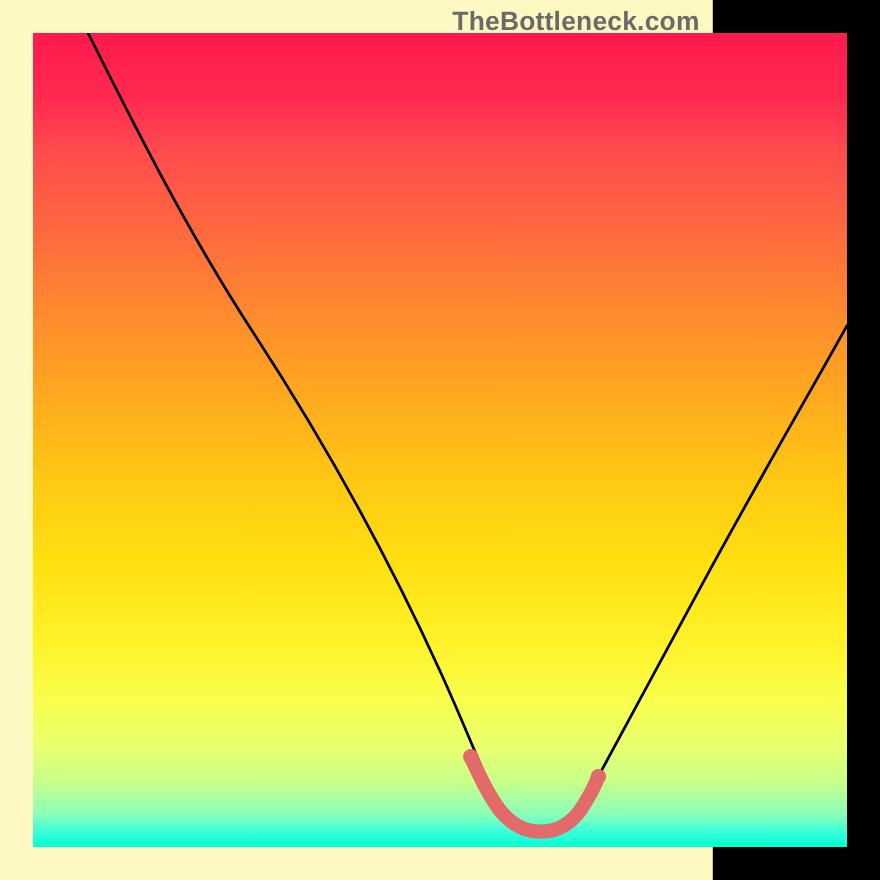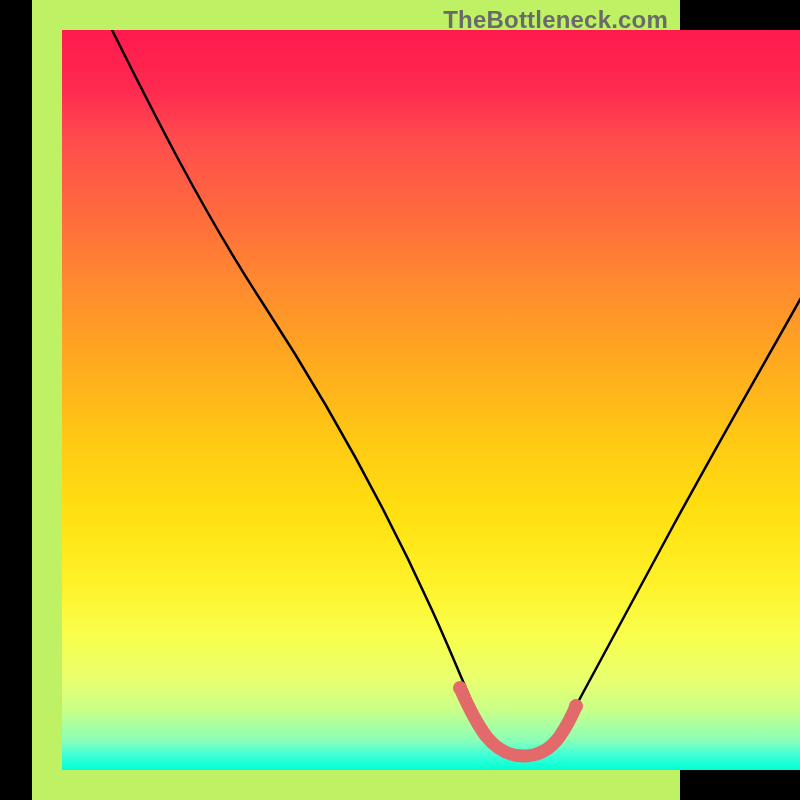--- a/index.html
+++ b/index.html
@@ -1,22 +1,21 @@
 <!DOCTYPE html>
 <html><head>
 <meta charset="utf-8">
 <style>
   * { margin: 0; padding: 0; box-sizing: border-box; }
   html, body { width: 800px; height: 800px; overflow: hidden; background: #000; }
   .chart-container {
     position: relative;
     width: 648px;
     height: 800px;
-    background: #bef264;
-    margin-left: 32px;
+    background: #fef9c3;
   }
   .plot-area {
     position: absolute;
     left: 30px;
     top: 30px;
     width: 740px;
     height: 740px;
     background: linear-gradient(to bottom,
       #ff1a4d 0%,
       #ff2a50 8%,

